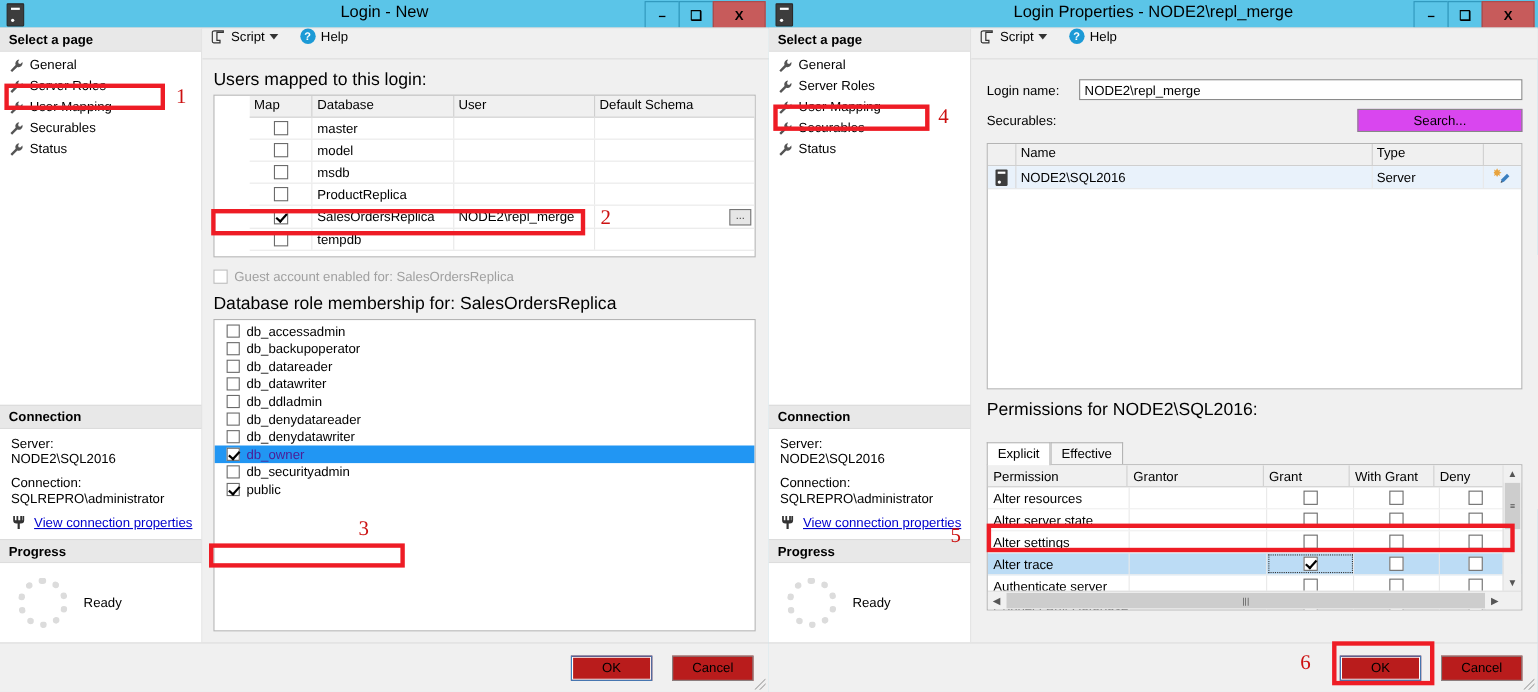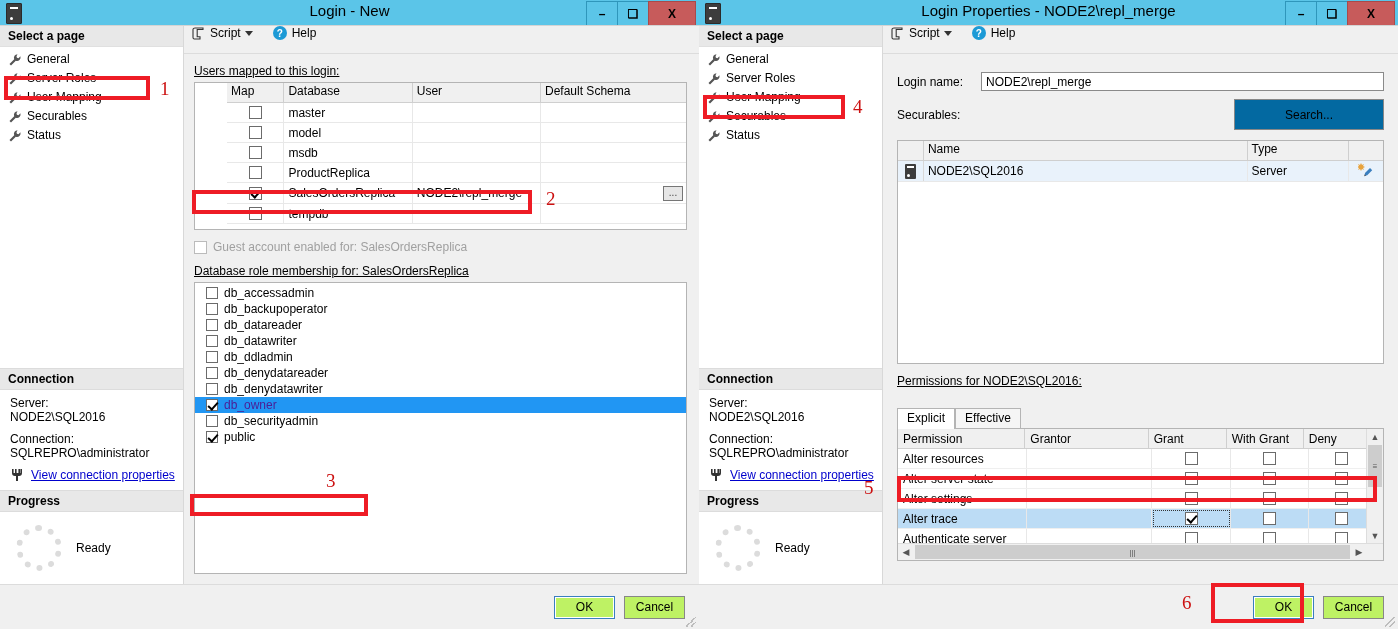--- a/index.html
+++ b/index.html
@@ -98,21 +98,21 @@
     width:0;height:0;border-left:4px solid transparent;border-right:4px solid transparent;
     border-top:5px solid #333;margin:0 10px 0 4px;
   }
   .help-q{
     width:14px;height:14px;border-radius:50%;background:#1c9ad6;color:#fff;
     font-size:10px;font-weight:bold;display:flex;align-items:center;justify-content:center;
     margin-right:5px;
   }
 
   .pane-inner{padding:10px 12px 0 10px;flex:1;display:flex;flex-direction:column;min-height:0;}
-  .field-label{font-size:12px;margin-bottom:4px;text-decoration:underline;}
+  .field-label{font-size:16px;margin-bottom:4px;}
 
   
   .grid{
     background:#fff;border:1px solid #b4b4b4;overflow:hidden;padding-left:32px;
   }
   .grid-head{display:flex;background:#f0f0f0;border-bottom:1px solid #cfcfcf;height:19px;}
   .gh{
     font-size:12px;padding:1px 4px;border-right:1px solid #cfcfcf;
     overflow:hidden;white-space:nowrap;box-sizing:border-box;
   }
@@ -146,41 +146,41 @@
   .role-item{display:flex;align-items:center;height:16px;padding-left:11px;font-size:12px;}
   .role-item .cb{margin-right:6px;width:12px;height:12px;}
   .role-item.sel{background:#2196f3;color:#4c1d95;}
 
   
   .btnbar{
     height:44px;border-top:1px solid #dcdcdc;background:#f0f0f0;
     display:flex;align-items:center;justify-content:flex-end;padding-right:14px;position:relative;
   }
   .btn{
-    width:61px;height:23px;border:1px solid #878787;background:#bef264;
+    width:74px;height:23px;border:1px solid #878787;background:#b91c1c;
     font-size:12px;display:flex;align-items:center;justify-content:center;
-    margin-left:9px;box-sizing:border-box;font-family:"Liberation Sans", sans-serif;
+    margin-left:18px;box-sizing:border-box;font-family:"Liberation Sans", sans-serif;
   }
   .btn.focused{border:1px solid #3a7fbf;box-shadow:inset 0 0 0 1px #fff;}
   .resizer{
     position:absolute;right:3px;bottom:2px;width:10px;height:10px;
     background:
       linear-gradient(135deg,transparent 45%,#bdbdbd 45%,#bdbdbd 55%,transparent 55%),
       linear-gradient(135deg,transparent 70%,#bdbdbd 70%,#bdbdbd 80%,transparent 80%);
   }
 
   
   .form-row{display:flex;align-items:center;margin-bottom:8px;}
   .form-label{width:84px;font-size:12px;}
   .textbox{
     flex:1;height:19px;border:1px solid #8a8a8a;background:#fff;
     font-size:12px;padding:1px 4px;box-sizing:border-box;line-height:16px;
   }
   .searchbtn{
-    width:150px;height:31px;border:1px solid #878787;background:#0369a1;
+    width:150px;height:21px;border:1px solid #878787;background:#d946ef;
     font-size:12px;display:flex;align-items:center;justify-content:center;box-sizing:border-box;
   }
   .sec-grid{
     background:#fff;border:1px solid #b4b4b4;height:222px;overflow:hidden;margin-top:2px;
   }
   .sec-row{display:flex;height:20px;background:#e9f2fb;border-bottom:1px solid #e8e8e8;}
   .srv-icon{
     width:11px;height:15px;background:#3d3d3d;border-radius:1px;position:relative;
   }
   .srv-icon:after{content:"";position:absolute;left:2px;top:2px;width:7px;height:2px;background:#fff;}

